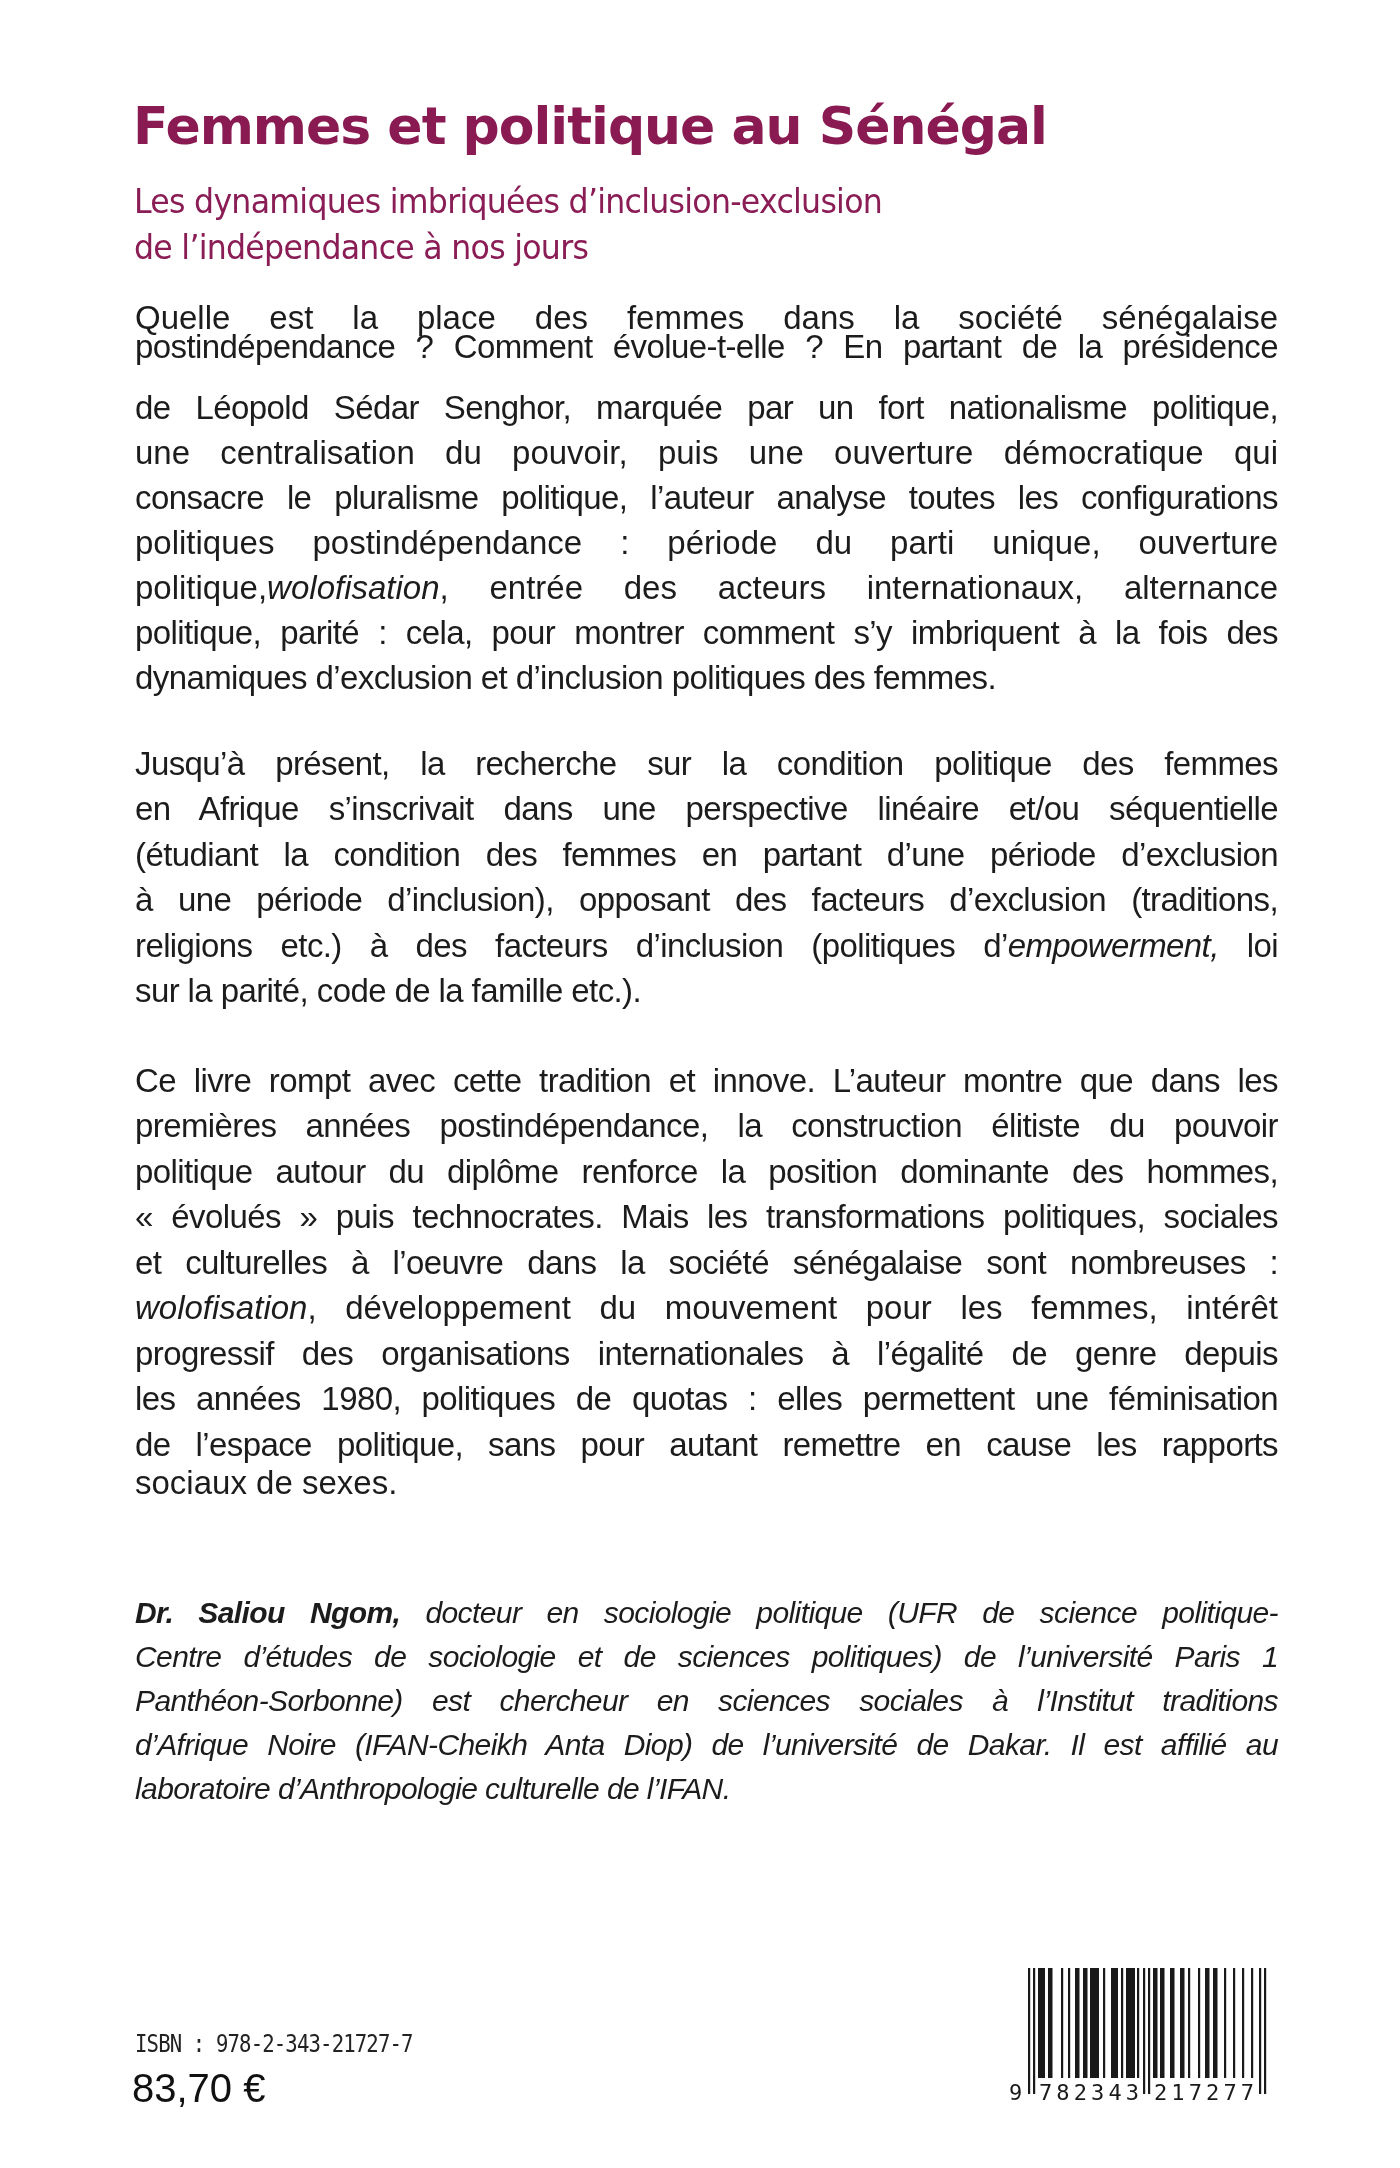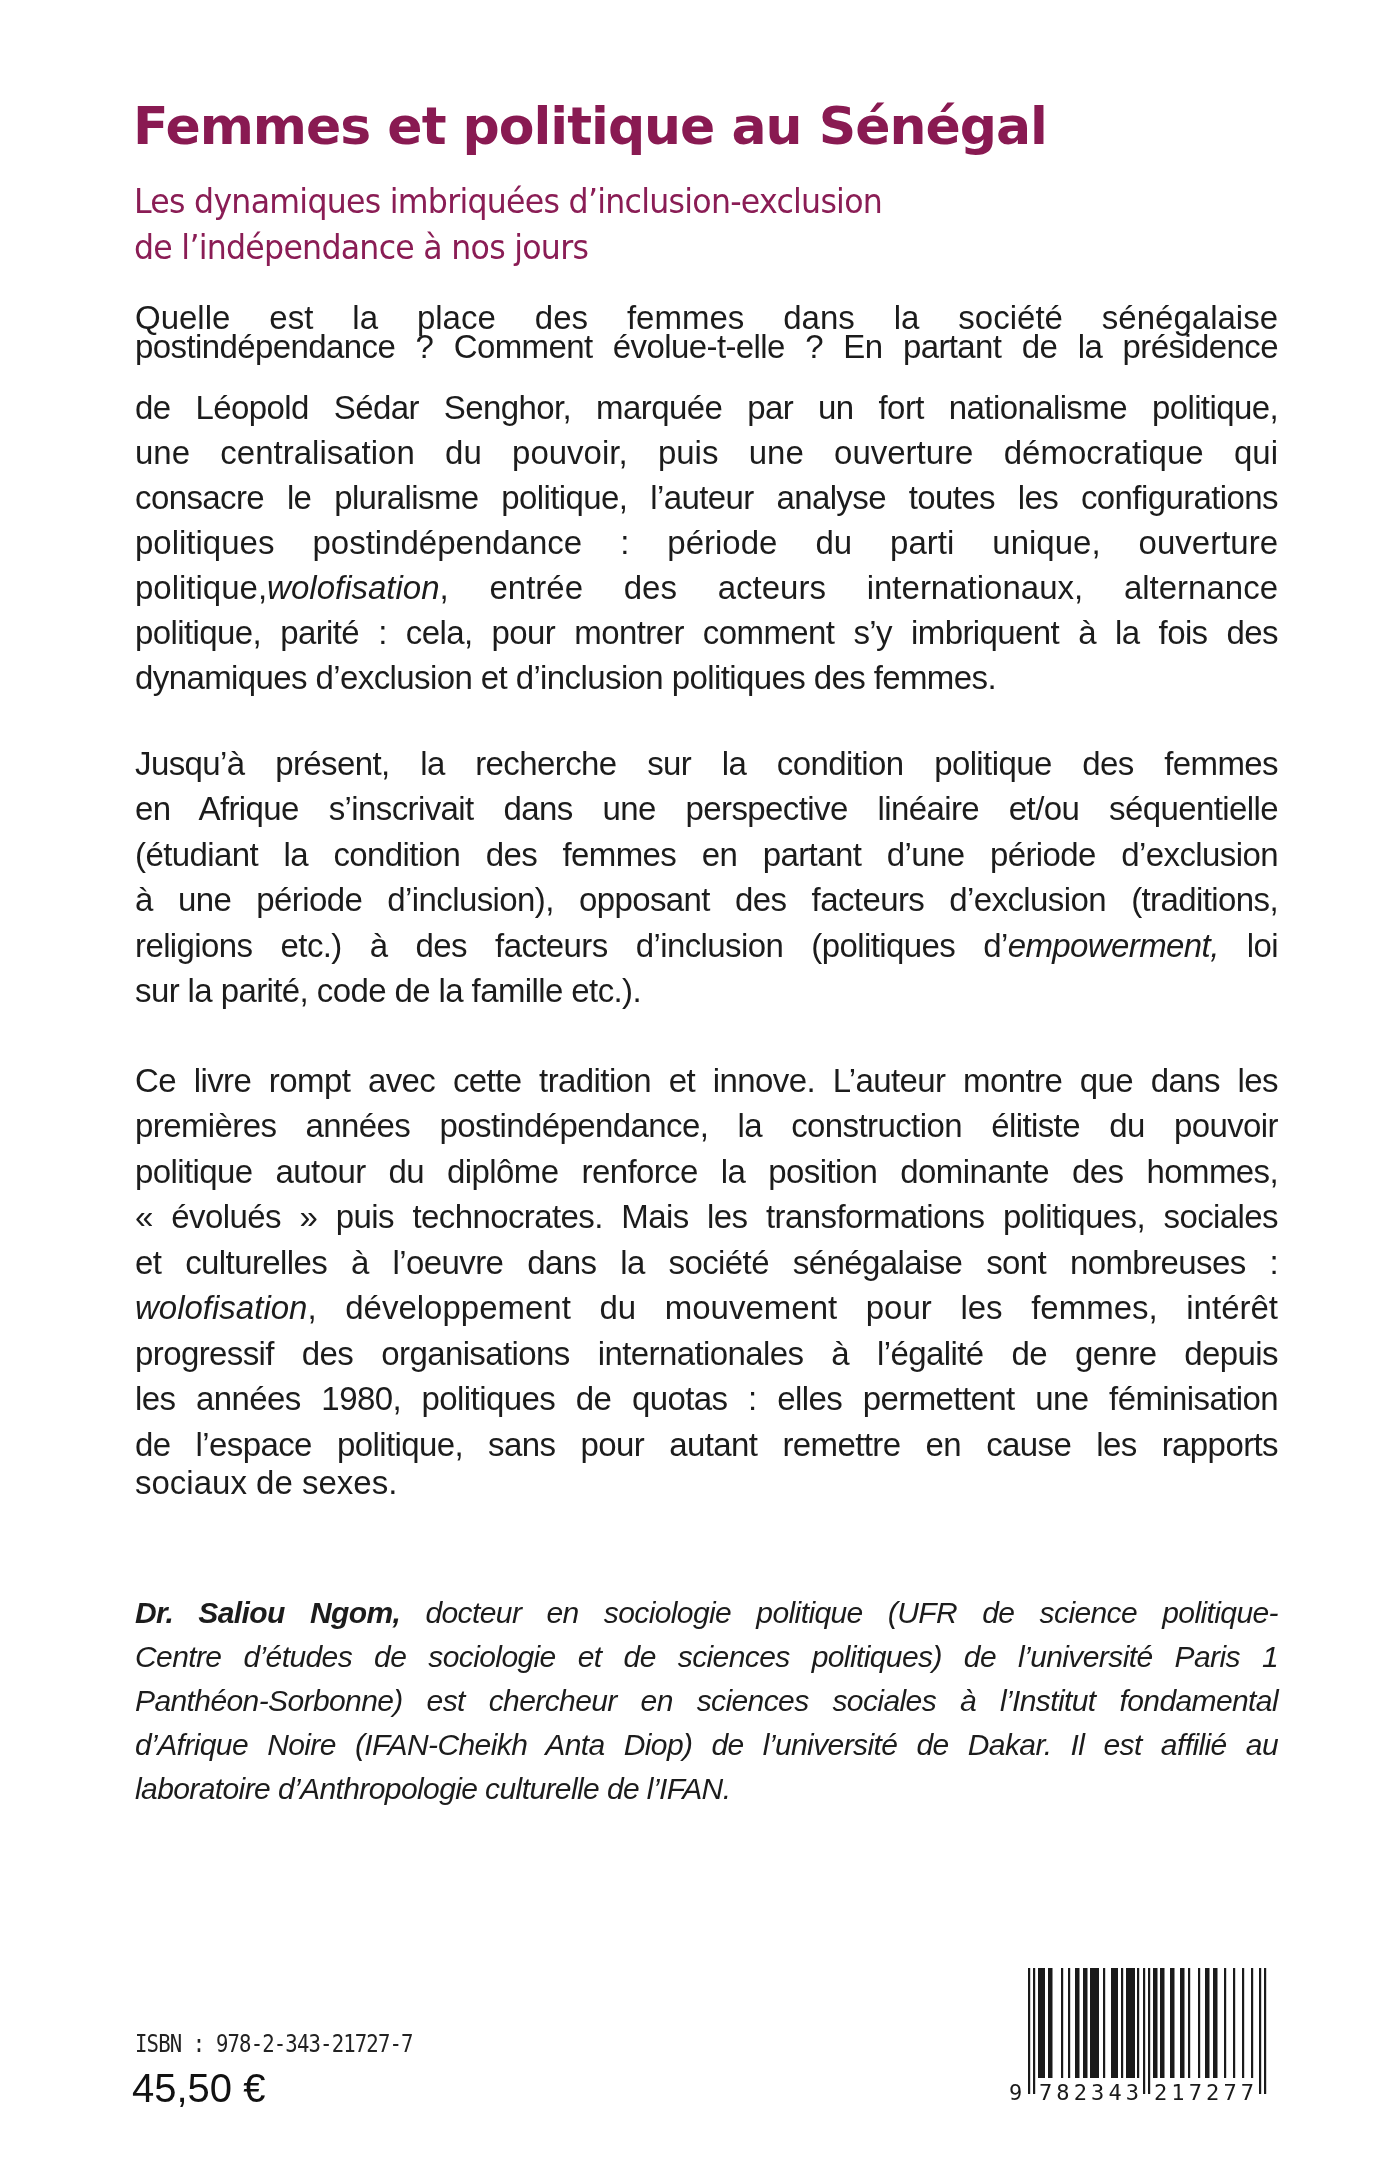--- a/index.html
+++ b/index.html
@@ -96,29 +96,29 @@
       <div class="line just" style="top:1288px;"><span></span><em>wolofisation</em><span>, développement du mouvement pour les femmes, intérêt</span></div>
       <div class="line just cond" style="top:1334px;">progressif des organisations internationales à l’égalité de genre depuis</div>
       <div class="line just cond" style="top:1379px;">les années 1980, politiques de quotas : elles permettent une féminisation</div>
       <div class="line just cond" style="top:1425px;">de l’espace politique, sans pour autant remettre en cause les rapports</div>
       <div class="line" style="top:1463px;">sociaux de sexes.</div>
     </div>
 
     <div class="para bio" style="top:0;">
       <div class="line just cond" style="top:1593px;"><b>Dr. Saliou Ngom,</b><span> docteur en sociologie politique (UFR de science politique-</span></div>
       <div class="line just cond" style="top:1637px;">Centre d’études de sociologie et de sciences politiques) de l’université Paris 1</div>
-      <div class="line just cond" style="top:1681px;">Panthéon-Sorbonne) est chercheur en sciences sociales à l’Institut fondamental</div>
+      <div class="line just cond" style="top:1681px;">Panthéon-Sorbonne) est chercheur en sciences sociales à l’Institut traditions</div>
       <div class="line just cond" style="top:1725px;">d’Afrique Noire (IFAN-Cheikh Anta Diop) de l’université de Dakar. Il est affilié au</div>
       <div class="line cond" style="top:1769px;">laboratoire d’Anthropologie culturelle de l’IFAN.</div>
     </div>
   </div>
 
 
   <div class="isbn">ISBN : 978-2-343-21727-7</div>
-  <div class="price">45,50 €</div>
+  <div class="price">83,70 €</div>
 
   <svg class="barcode" viewBox="0 0 270 140" xmlns="http://www.w3.org/2000/svg">
     <g fill="#1a1a1a">
 
       <rect x="23" y="2" width="2.2" height="126"></rect>
       <rect x="28" y="2" width="2.2" height="126"></rect>
 
       <rect x="33" y="2" width="7" height="110"></rect>
       <rect x="43" y="2" width="4.5" height="110"></rect>
       <rect x="56" y="2" width="2.2" height="110"></rect>

